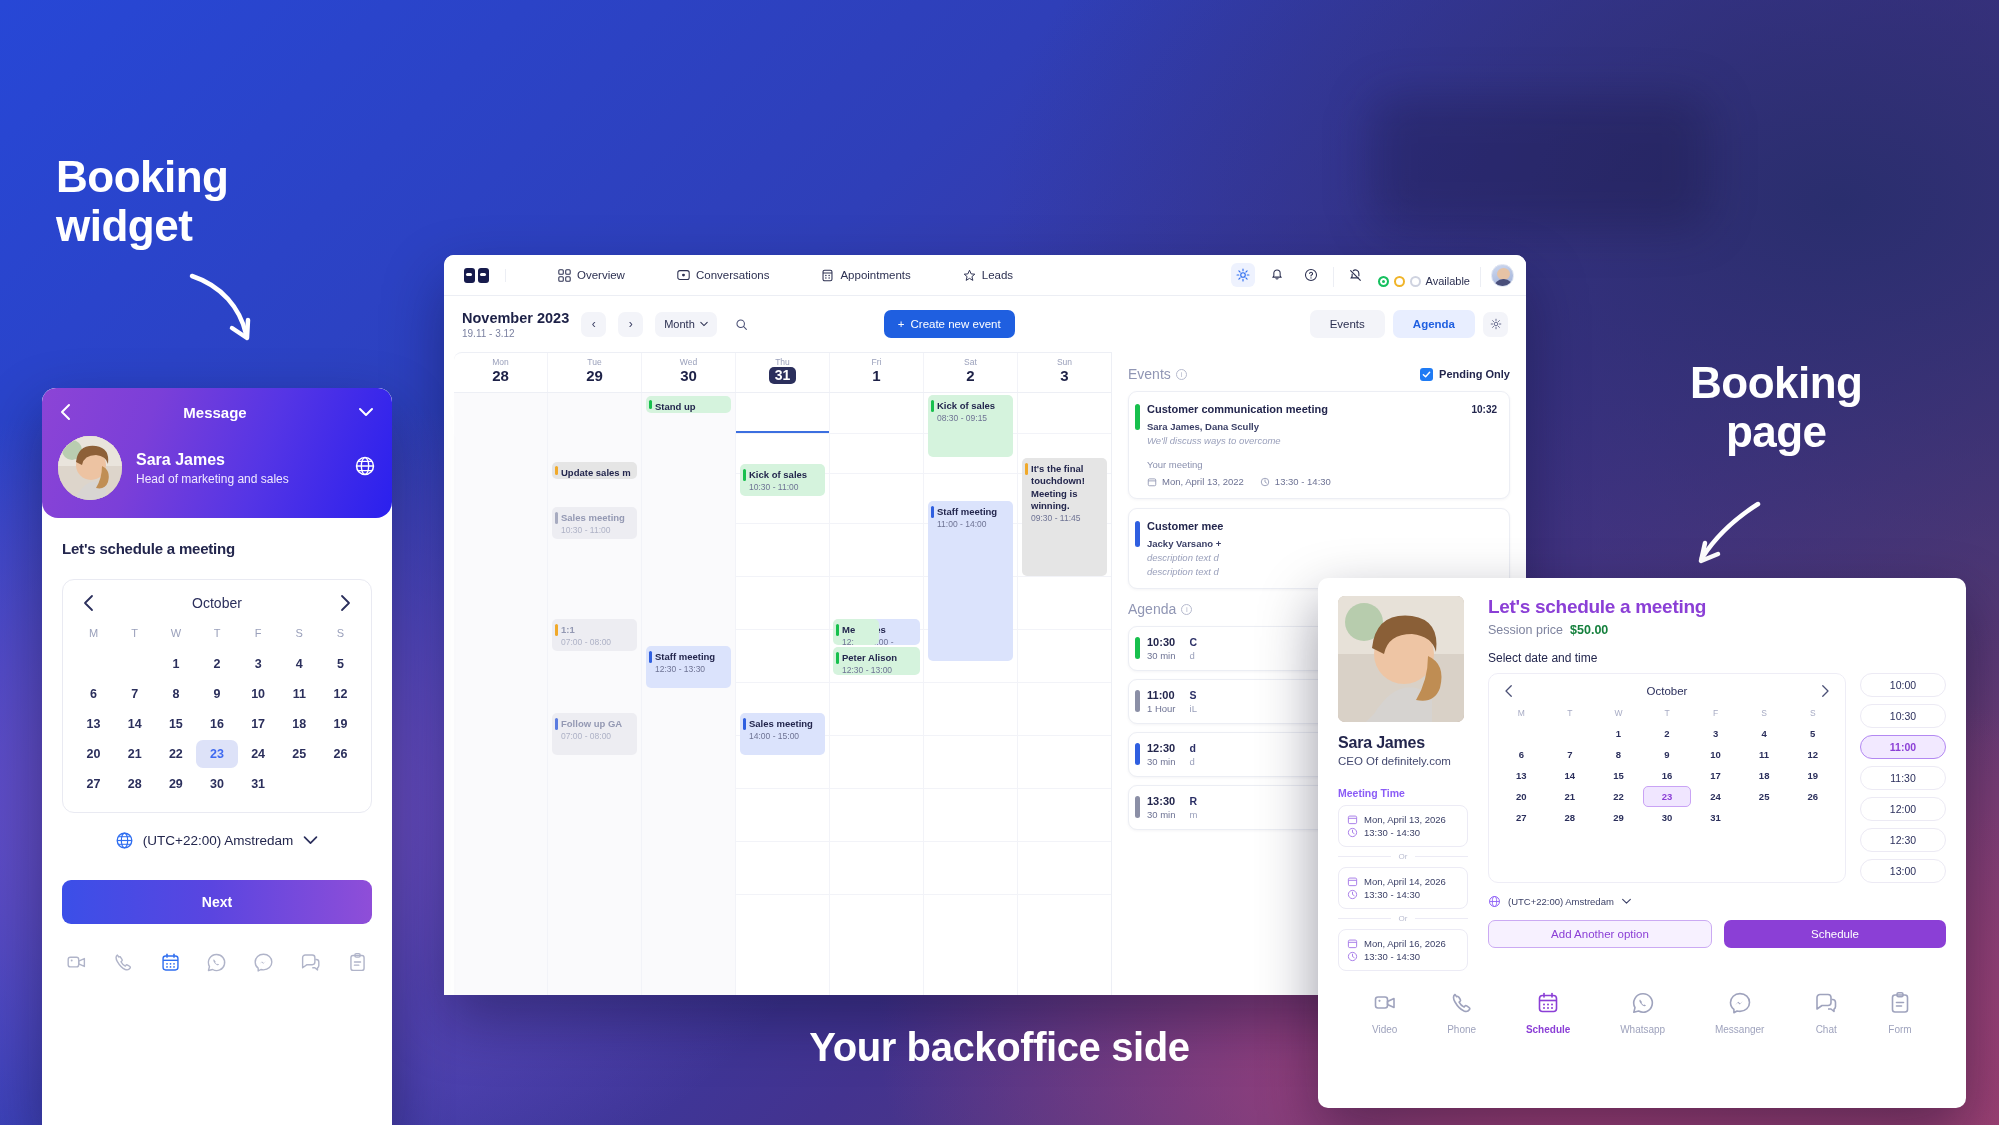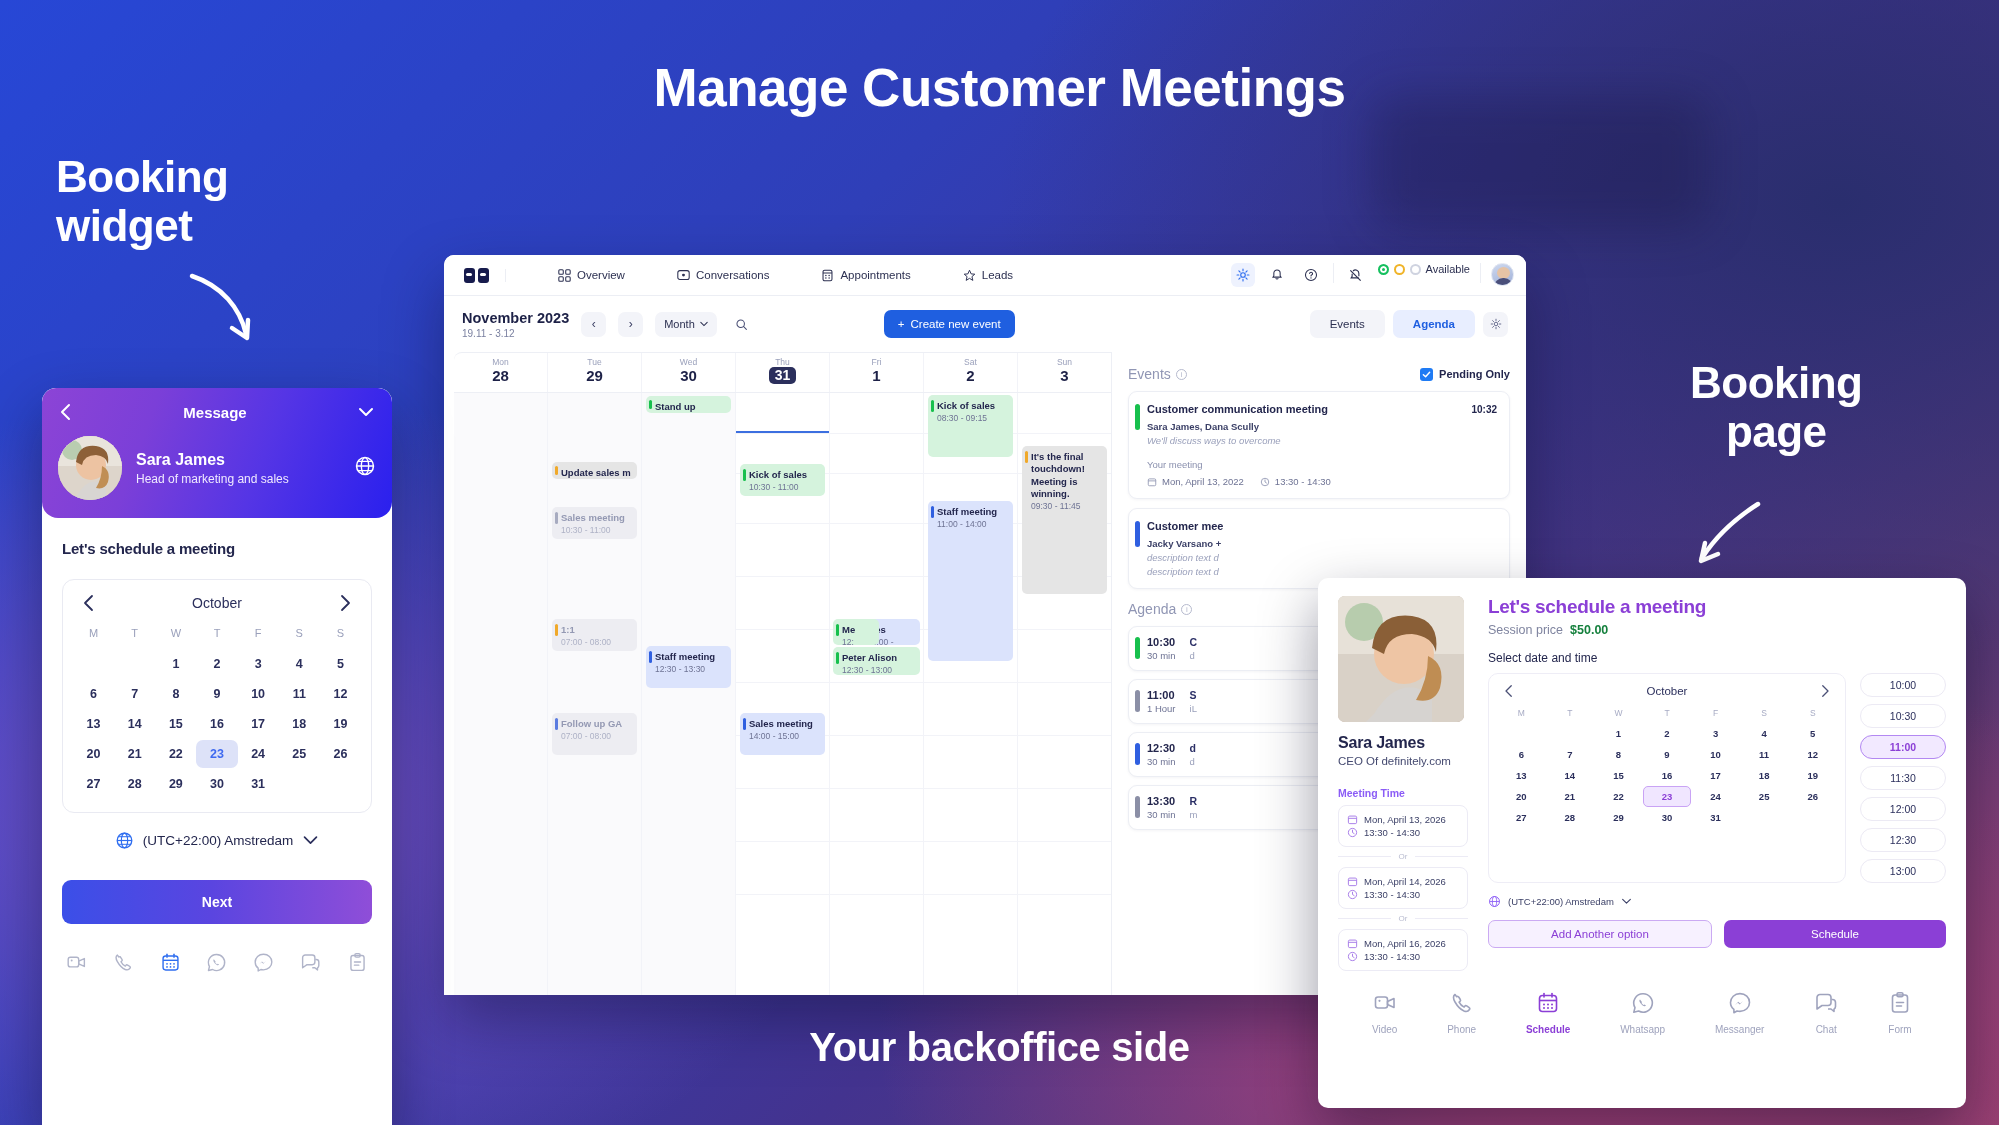--- a/index.html
+++ b/index.html
@@ -83,21 +83,21 @@
     width: 11px; height: 15px; background: #171b4d; border-radius: 3px; display: block;
     position: relative;
   }
   .logo i::after {
     content: ""; position: absolute; left: 2px; top: 5px;
     width: 6px; height: 3px; background: #fff; border-radius: 2px;
   }
   .topnav { display: flex; align-items: center; gap: 20px; border-left: 1px solid #eceef4; padding-left: 20px; }
   .topnav-item { display: flex; align-items: center; gap: 6px; color: #2c3051; font-size: 11.5px; cursor: pointer; padding-left: 32px; }
   .topnav-item svg { flex: none; }
-  .top-right { margin-left: auto; display: flex; align-items: flex-start; gap: 10px; }
+  .top-right { margin-left: auto; display: flex; align-items: flex-end; gap: 10px; }
   .icon-btn { width: 24px; height: 24px; border-radius: 6px; display: flex; align-items: center; justify-content: center; cursor: pointer; }
   .icon-btn.active { background: #eef2fe; }
   .divider-v { width: 1px; height: 20px; background: #eceef4; }
   .avail { display: flex; align-items: center; gap: 5px; font-size: 11px; color: #2c3051; }
   .dot { width: 11px; height: 11px; border-radius: 50%; border: 2px solid #cfd3e0; }
   .dot.green { border-color: #16c05f; background: #16c05f; box-shadow: inset 0 0 0 2px #fff; }
   .dot.amber { border-color: #f0b429; }
   .avatar-sm {
     width: 23px; height: 23px; border-radius: 50%; flex: none;
     background: linear-gradient(160deg,#cfd9ef,#9fb0d8);
@@ -319,21 +319,20 @@
   .ch.act { color: #8b3fd6; }
   .ch.act .lbl { font-weight: 600; }
 </style>
 </head>
 <body>
 
 <div class="bg"></div>
 <div class="bg-blob"></div>
 
 <div class="headline">
-  <span class="l1">Manage Customer Meetings</span>
 </div>
 
 <div class="anno anno-widget">Booking<br>widget</div>
 <div class="anno anno-page">Booking<br>page</div>
 <div class="anno-back">Your backoffice side</div>
 
 <svg class="arrow arrow-widget" width="70" height="72" viewBox="0 0 70 72">
   <path d="M4 4 C34 14 52 36 58 62" stroke="#fff" stroke-width="4.5" fill="none" stroke-linecap="round"></path>
   <path d="M44 56 L59 66 L60 48" stroke="#fff" stroke-width="4.5" fill="none" stroke-linecap="round" stroke-linejoin="round"></path>
 </svg>
@@ -574,21 +573,21 @@
             <span class="t">Kick of sales</span>
             <span class="s">08:30 - 09:15</span>
           </div>
           <div class="ev blue" style="left:4px; right:4px; top:108px; height:160px">
             <span class="bar"></span>
             <span class="t">Staff meeting</span>
             <span class="s">11:00 - 14:00</span>
           </div>
         </div>
         <div class="cal-col">
-          <div class="ev amber" style="left:4px; right:4px; top:53px; height:148px">
+          <div class="ev amber" style="left:4px; right:4px; top:65px; height:118px">
             <span class="bar"></span>
             <span class="t">It's the final touchdown! Meeting is winning.</span>
             <span class="s">09:30 - 11:45</span>
           </div>
         </div>
       </div>
     </div>
 
     <div class="panel">
       <div class="panel-head">

